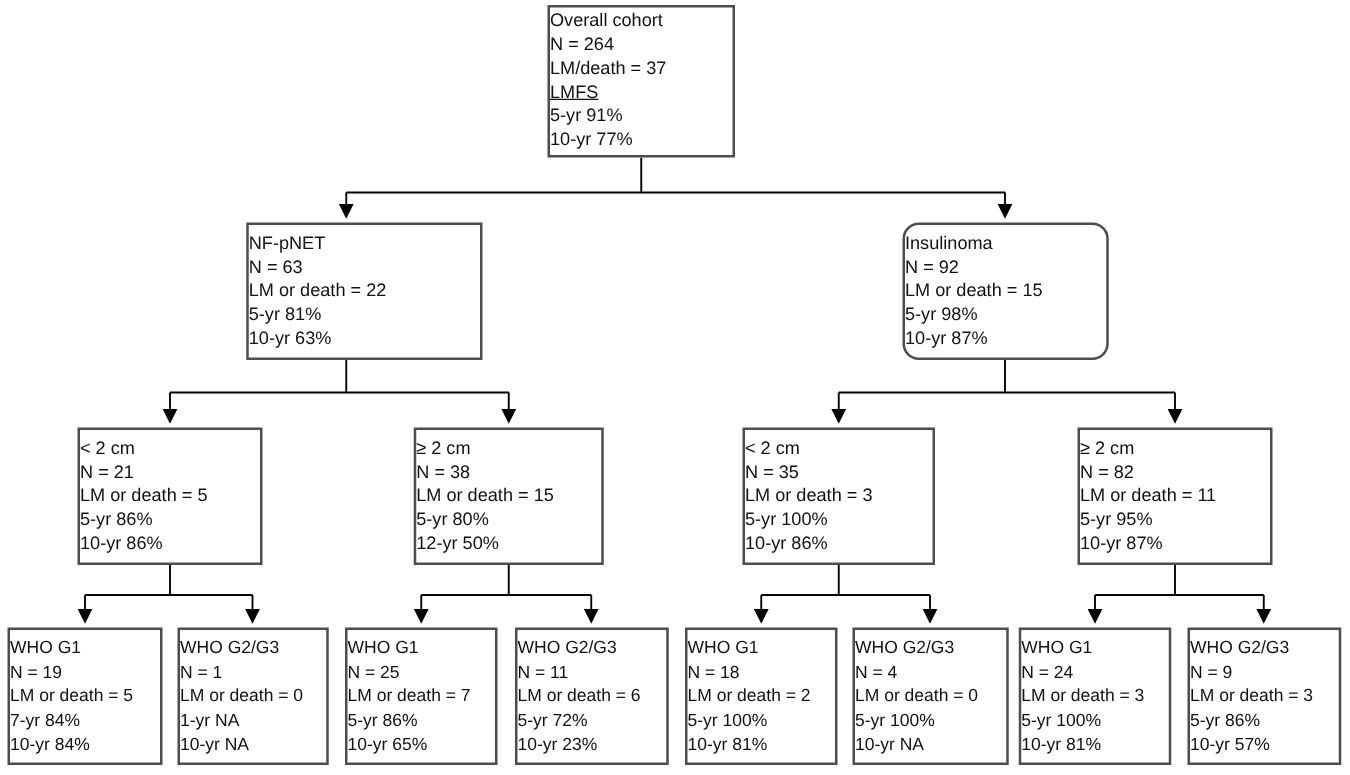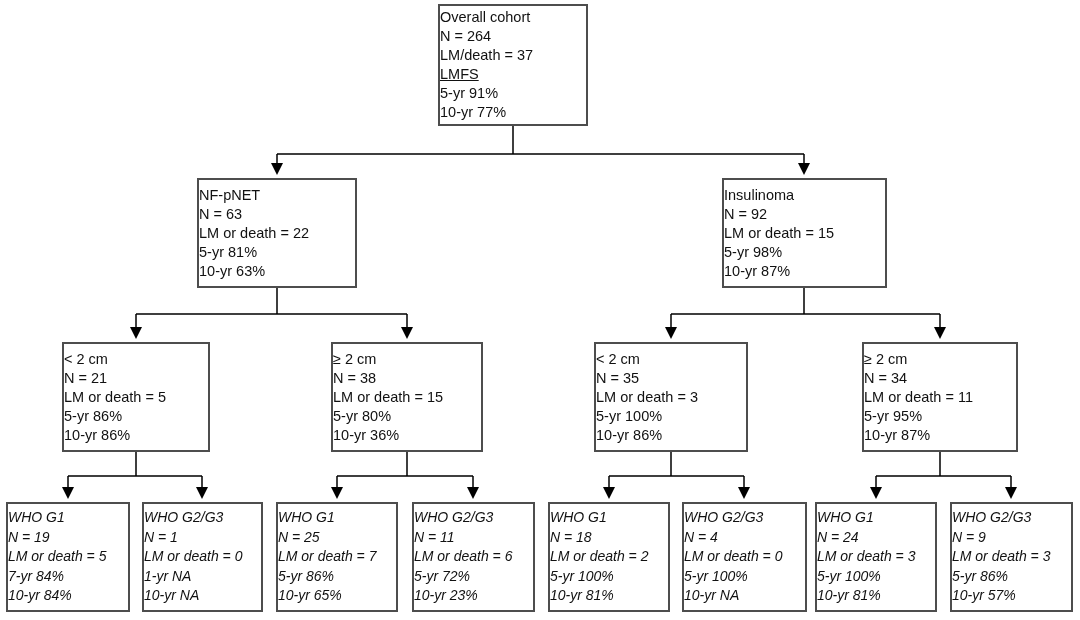--- a/index.html
+++ b/index.html
@@ -24,21 +24,21 @@
     border: 2px solid #4d4d4d;
     display: flex;
     flex-direction: column;
     justify-content: center;
     align-items: flex-start;
     text-align: center;
     font-size: 14.5px;
     line-height: 19px;
     white-space: nowrap;
   }
-  .node.small { font-size: 14px; line-height: 19.5px; font-style: italic; }
+  .node.small { font-size: 14px; line-height: 19.5px; }
   .underline { text-decoration: underline; }
 </style>
 </head>
 <body>
 
 <div class="canvas">
 
   <svg class="connectors" viewBox="0 0 1080 620" xmlns="http://www.w3.org/2000/svg">
     <defs>
       <marker id="arrow" markerUnits="userSpaceOnUse" markerWidth="12" markerHeight="12" refX="10" refY="6" orient="auto">
@@ -79,63 +79,63 @@
 
   <div class="node" style="left:438px;top:4px;width:150px;height:122px;">
     <div>Overall cohort</div>
     <div>N = 264</div>
     <div>LM/death = 37</div>
     <div class="underline">LMFS</div>
     <div>5-yr 91%</div>
     <div>10-yr 77%</div>
   </div>
 
-  <div class="node" style="left:197px;top:178px;width:160px;height:110px;">
+  <div class="node" style="left:197px;top:178px;width:189px;height:110px;">
     <div>NF-pNET</div>
     <div>N = 63</div>
     <div>LM or death = 22</div>
     <div>5-yr 81%</div>
     <div>10-yr 63%</div>
   </div>
 
-  <div class="node" style="left:722px;top:178px;width:165px;height:110px;">
+  <div class="node" style="left:722px;top:178px;width:165px;height:110px;border-radius:13px;">
     <div>Insulinoma</div>
     <div>N = 92</div>
     <div>LM or death = 15</div>
     <div>5-yr 98%</div>
     <div>10-yr 87%</div>
   </div>
 
   <div class="node" style="left:62px;top:342px;width:148px;height:110px;">
     <div>&lt; 2 cm</div>
     <div>N = 21</div>
     <div>LM or death = 5</div>
     <div>5-yr 86%</div>
     <div>10-yr 86%</div>
   </div>
 
   <div class="node" style="left:331px;top:342px;width:152px;height:110px;">
     <div>≥ 2 cm</div>
     <div>N = 38</div>
     <div>LM or death = 15</div>
     <div>5-yr 80%</div>
-    <div>10-yr 36%</div>
+    <div>12-yr 50%</div>
   </div>
 
   <div class="node" style="left:594px;top:342px;width:154px;height:110px;">
     <div>&lt; 2 cm</div>
     <div>N = 35</div>
     <div>LM or death = 3</div>
     <div>5-yr 100%</div>
     <div>10-yr 86%</div>
   </div>
 
   <div class="node" style="left:862px;top:342px;width:156px;height:110px;">
     <div>≥ 2 cm</div>
-    <div>N = 34</div>
+    <div>N = 82</div>
     <div>LM or death = 11</div>
     <div>5-yr 95%</div>
     <div>10-yr 87%</div>
   </div>
 
   <div class="node small" style="left:6px;top:502px;width:124px;height:110px;">
     <div>WHO G1</div>
     <div>N = 19</div>
     <div>LM or death = 5</div>
     <div>7-yr 84%</div>

